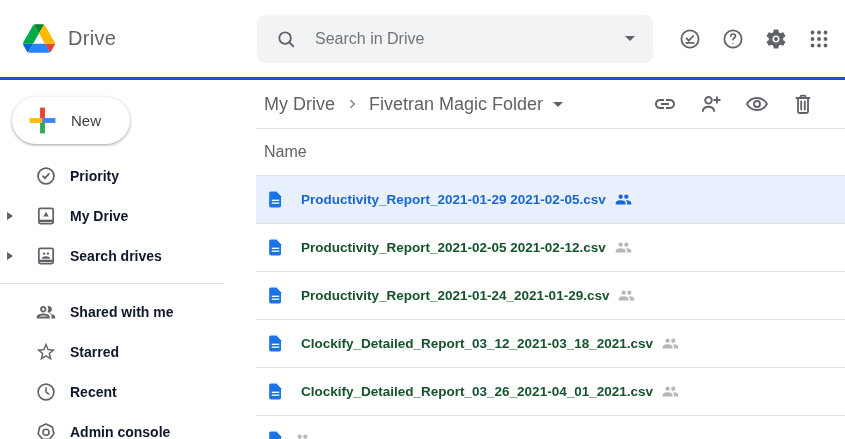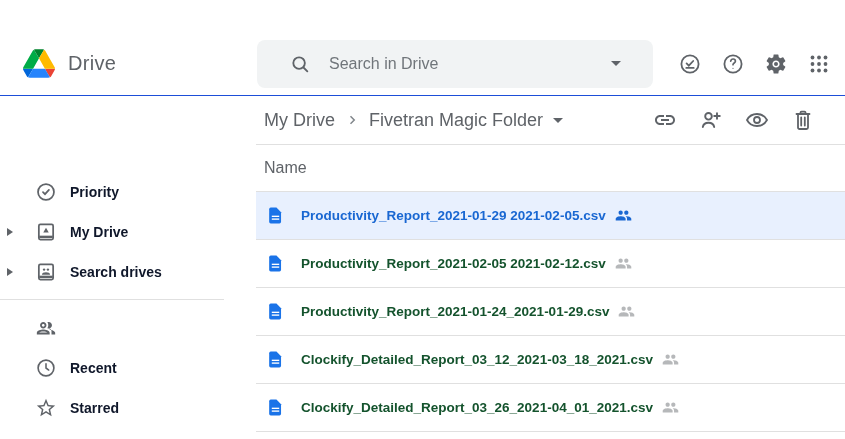--- a/index.html
+++ b/index.html
@@ -1,26 +1,26 @@
 <!DOCTYPE html>
 <html><head>
 <meta charset="utf-8">
 <style>
   * { margin:0; padding:0; box-sizing:border-box; }
   html,body { width:845px; height:439px; overflow:hidden; background:#fff;
     font-family:"Liberation Sans", sans-serif; }
 
   
-  .header { height:64px; display:flex; align-items:center; border-bottom:1px solid #1d4ed8;margin-top:32px; }
+  .header { height:80px; display:flex; align-items:center; border-bottom:3px solid #1d4ed8; }
   .logo-section { width:257px; display:flex; align-items:center; padding-left:23px; }
   .logo-section svg { width:32px; height:29px; }
   .app-name { font-size:20px; color:#5f6368; margin-left:13px; letter-spacing:.3px; }
 
   .search-bar { width:396px; height:48px; background:#f1f3f4; border-radius:8px;
-    display:flex; align-items:center; padding:0 32px; }
+    display:flex; align-items:center; padding:0 18px; }
   .search-bar input { flex:1; border:none; outline:none; background:transparent;
     font-size:16px; color:#3c4043; margin-left:18px; font-family:"Liberation Sans",sans-serif; }
   .search-bar input::placeholder { color:#70757a; opacity:1; }
 
   .header-icons { margin-left:auto; display:flex; align-items:center; gap:19px; padding-right:14px; }
   .hicon { width:24px; height:24px; color:#5f6368; cursor:pointer; }
   .hicon svg { width:100%; height:100%; display:block; }
 
   
   .main { display:flex; height:375px; }
@@ -131,20 +131,29 @@
           <circle cx="12" cy="18.5" r="1.9"></circle>
           <circle cx="18.5" cy="18.5" r="1.9"></circle>
       </svg>
     </span>
   </div>
 </div>
 
 <div class="main">
 
   <div class="sidebar">
+    <button class="new-btn">
+      <svg viewBox="0 0 36 36">
+        <rect x="15" y="2" width="6" height="16" fill="#ea4335"></rect>
+        <rect x="15" y="18" width="6" height="16" fill="#34a853"></rect>
+        <rect x="2" y="15" width="16" height="6" fill="#fbbc04"></rect>
+        <rect x="18" y="15" width="16" height="6" fill="#4285f4"></rect>
+      </svg>
+      <span class="nb-label">New</span>
+    </button>
 
     <div class="nav">
       <div class="nav-item">
         <span class="nicon">
           <svg viewBox="0 0 24 24" fill="none" stroke="#5f6368" stroke-width="1.9" stroke-linecap="round">
             <circle cx="12" cy="12" r="8.7"></circle>
               <path d="m8.7 12.2 2.2 2.2 4.3-4.7"></path>
           </svg>
         </span>
         <span class="nlabel">Priority</span>
@@ -177,39 +186,40 @@
       </div>
 
       <div class="nav-divider"></div>
 
       <div class="nav-item">
         <span class="nicon">
           <svg viewBox="0 0 24 24" fill="#5f6368">
             <path d="M9 13.75c-2.34 0-7 1.17-7 3.5V19h14v-1.75c0-2.33-4.66-3.5-7-3.5zM4.34 17c.84-.58 2.87-1.25 4.66-1.25s3.82.67 4.66 1.25H4.34zm4.66-4.5c1.93 0 3.5-1.57 3.5-3.5S10.93 5.5 9 5.5 5.5 7.07 5.5 9s1.57 3.5 3.5 3.5zm0-5c.83 0 1.5.67 1.5 1.5S9.83 10.5 9 10.5 7.5 9.83 7.5 9s.67-1.5 1.5-1.5zm7.04 4.81c1.16.84 1.96 1.96 1.96 3.44V19h4v-1.75c0-2.02-3.5-3.17-5.96-3.44zM15 12.5c1.93 0 3.5-1.57 3.5-3.5S16.93 5.5 15 5.5c-.54 0-1.04.13-1.5.35.63.89 1 1.98 1 3.15s-.37 2.26-1 3.15c.46.22.96.35 1.5.35z"></path>
           </svg>
         </span>
+        <span class="nlabel">Shared with me</span>
+      </div>
+
+      <div class="nav-item">
+        <span class="nicon">
+          <svg viewBox="0 0 24 24" fill="#5f6368">
+            <path d="M22 9.24l-7.19-.62L12 2 9.19 8.63 2 9.24l5.46 4.73L5.82 21 12 17.27 18.18 21l-1.63-7.03L22 9.24zM12 15.4l-3.76 2.27 1-4.28-3.32-2.88 4.38-.38L12 6.1l1.71 4.04 4.38.38-3.32 2.88 1 4.28L12 15.4z"></path>
+          </svg>
+        </span>
+        <span class="nlabel">Starred</span>
       </div>
 
       <div class="nav-item">
         <span class="nicon">
           <svg viewBox="0 0 24 24" fill="none" stroke="#5f6368" stroke-width="1.8" stroke-linecap="round">
             <circle cx="12" cy="12" r="8.6"></circle>
               <path d="M12 7.3V12l3 2.2" stroke-width="1.7"></path>
           </svg>
         </span>
         <span class="nlabel">Recent</span>
-      </div>
-
-      <div class="nav-item">
-        <span class="nicon">
-          <svg viewBox="0 0 24 24" fill="#5f6368">
-            <path d="M22 9.24l-7.19-.62L12 2 9.19 8.63 2 9.24l5.46 4.73L5.82 21 12 17.27 18.18 21l-1.63-7.03L22 9.24zM12 15.4l-3.76 2.27 1-4.28-3.32-2.88 4.38-.38L12 6.1l1.71 4.04 4.38.38-3.32 2.88 1 4.28L12 15.4z"></path>
-          </svg>
-        </span>
-        <span class="nlabel">Starred</span>
       </div>
 
       <div class="nav-item">
         <span class="nicon">
           <svg viewBox="0 0 24 24" fill="none" stroke="#5f6368" stroke-width="1.8" stroke-linejoin="round">
             <polygon points="12,3.2 18.9,6.5 20.6,14 15.8,19.9 8.2,19.9 3.4,14 5.1,6.5"></polygon>
             <circle cx="12" cy="12.3" r="3.3"></circle>
           </svg>
         </span>
         <span class="nlabel">Admin console</span>

